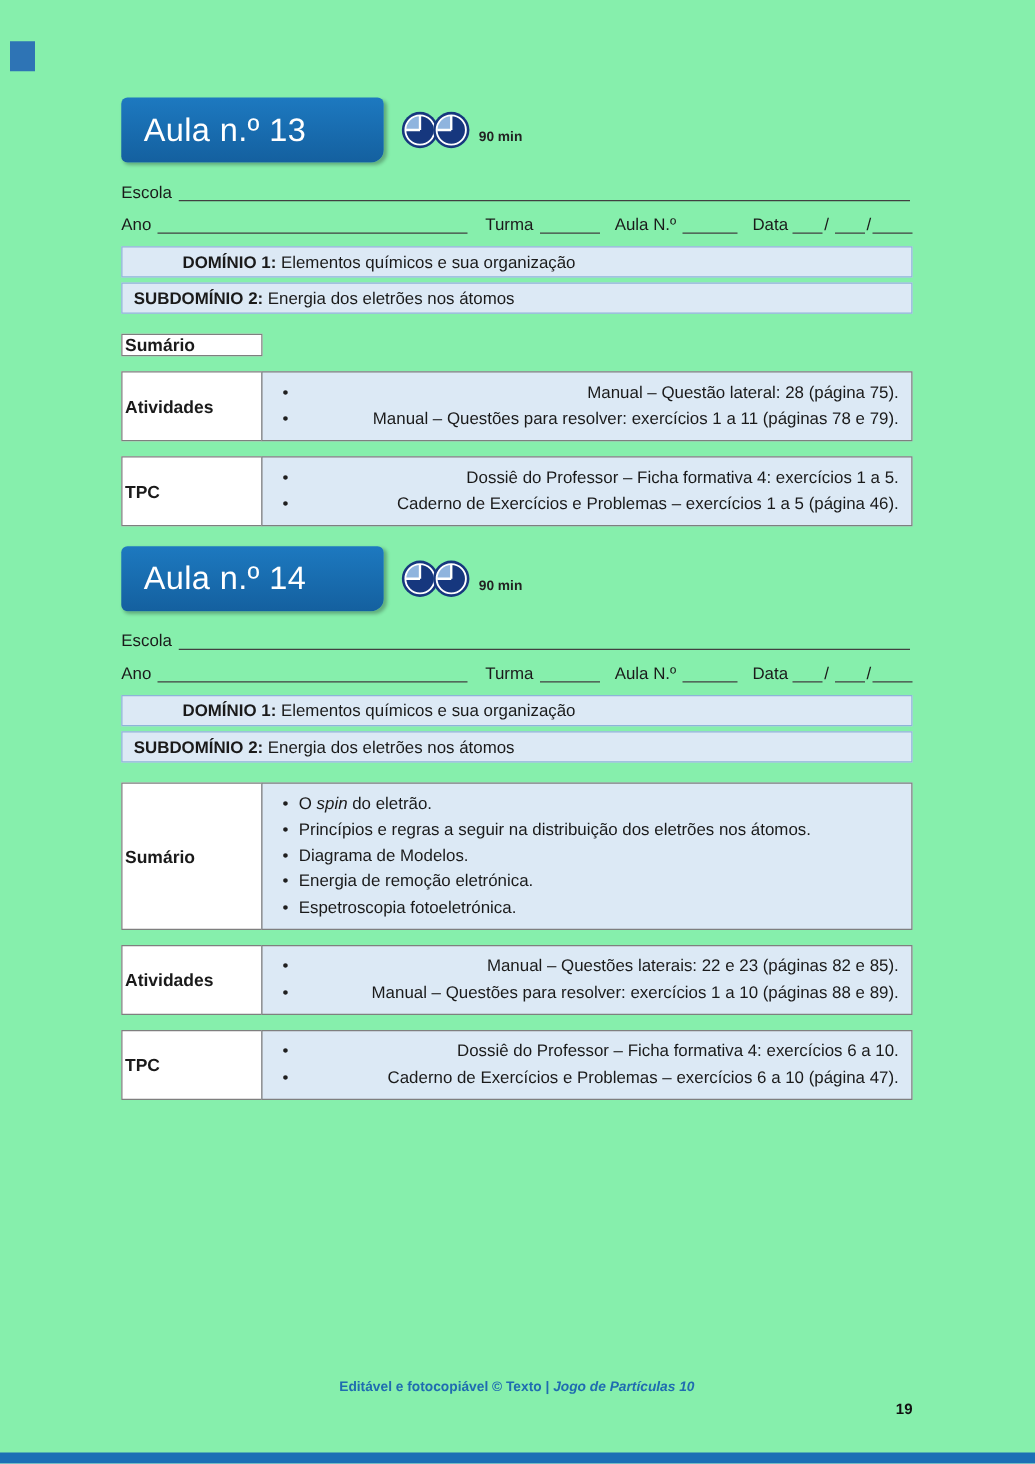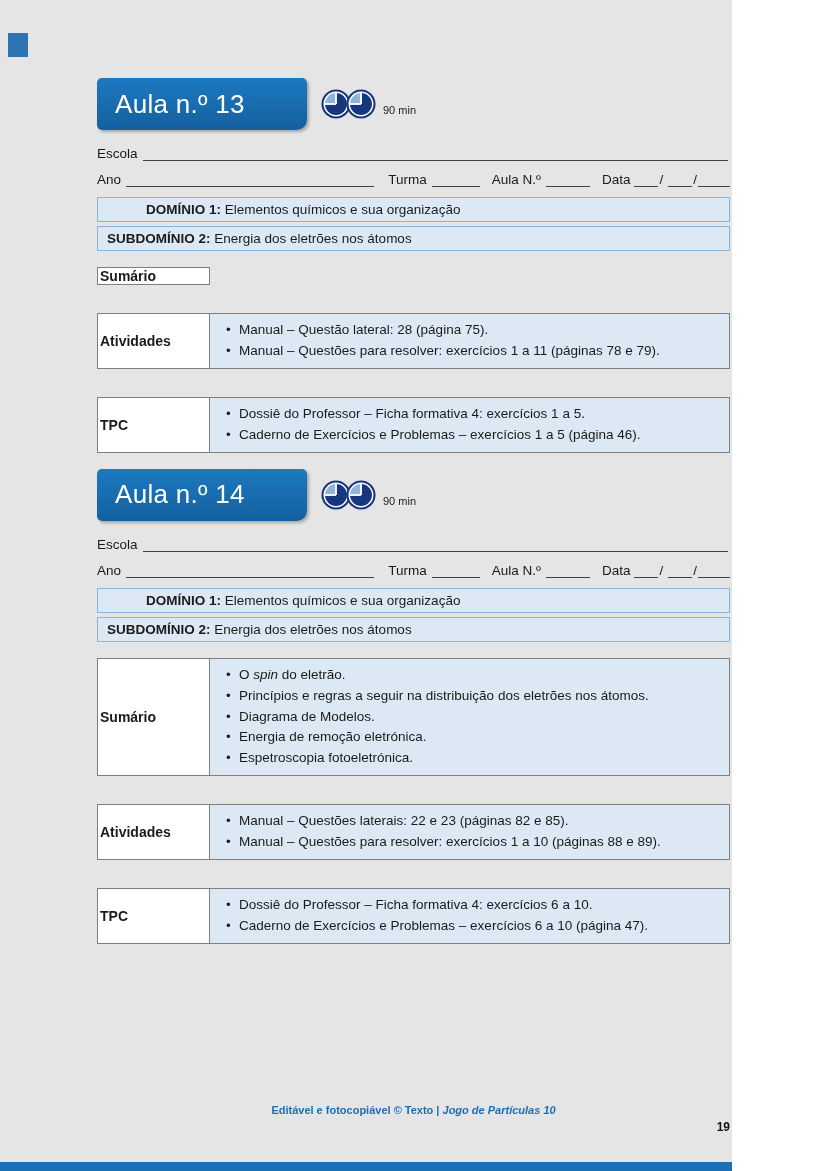--- a/index.html
+++ b/index.html
@@ -1,29 +1,29 @@
 <!DOCTYPE html>
 <html lang="pt"><head>
 <meta charset="utf-8">
 <style>
   html,body{margin:0;padding:0;background:#ffffff;}
-  .page{position:relative;width:732px;height:1171px;background:#e5e5e5;overflow:hidden;
+  .page{position:relative;width:828px;height:1171px;background:#86efac;overflow:hidden;
         font-family:"Liberation Sans",sans-serif;color:#1a1a1a;}
   .corner-square{position:absolute;left:8px;top:33px;width:20px;height:24px;background:#2e74b5;}
   .content{position:absolute;left:97px;top:0;width:633px;}
 
   
   .header-row{display:flex;align-items:center;}
   .sec1 .header-row{margin-top:78px;}
   .sec2{margin-top:16px;}
   .aula-header{width:210px;height:52px;box-sizing:border-box;display:flex;align-items:center;
         padding-left:18px;color:#ffffff;font-size:26px;letter-spacing:.3px;
         background:linear-gradient(180deg,#1d79c0 0%,#14609f 100%);
         border-radius:5px 5px 10px 5px;box-shadow:2px 2px 3px rgba(0,0,0,.28);}
-  .clocks{display:flex;align-items:flex-start;margin-left:14px;}
+  .clocks{display:flex;align-items:flex-start;margin-left:14px;font-weight:bold;}
   .clock{width:30px;height:30px;display:block;}
   .clock + .clock{margin-left:-5px;}
   .duration{font-size:11px;margin-left:7px;align-self:flex-end;padding-bottom:3px;color:#222;}
 
   
   .form-row{display:flex;align-items:flex-end;font-size:13.5px;height:19px;}
   .row-escola{margin-top:12px;}
   .row-ano{margin-top:7px;}
   .flabel{white-space:nowrap;}
   .ml12{margin-left:12px;}
@@ -36,21 +36,21 @@
   .slash{margin:0 1px;}
 
   
   .bar{background:#dce9f5;border:1px solid #8eb4d8;padding:4px 9px;font-size:13.5px;}
   .bar-dom{margin-top:10px;padding-left:48px;}
   .bar-sub{margin-top:4px;}
 
   
   .trow{display:flex;align-items:stretch;}
   .trow-first{margin-top:16px;}
-  .trow-next{margin-top:28px;}
+  .trow-next{margin-top:12px;text-align:right;}
   .tlabel{width:113px;box-sizing:border-box;background:#ffffff;border:1px solid #7f7f7f;
         display:flex;align-items:center;padding-left:2px;font-weight:bold;font-size:14px;}
   .tbody{flex:1;margin-left:-1px;box-sizing:border-box;background:#dce9f5;
         border:1px solid #7f7f7f;padding:6px 10px;}
   ul.blist{margin:0;padding:0 0 0 19px;list-style:none;}
   .blist li{position:relative;font-size:13.5px;line-height:1.55;}
   .blist li::before{content:"\2022";position:absolute;left:-13px;top:0;color:#1f1f1f;}
 
   
   .footer{position:absolute;left:97px;top:1104px;width:633px;height:16px;}

